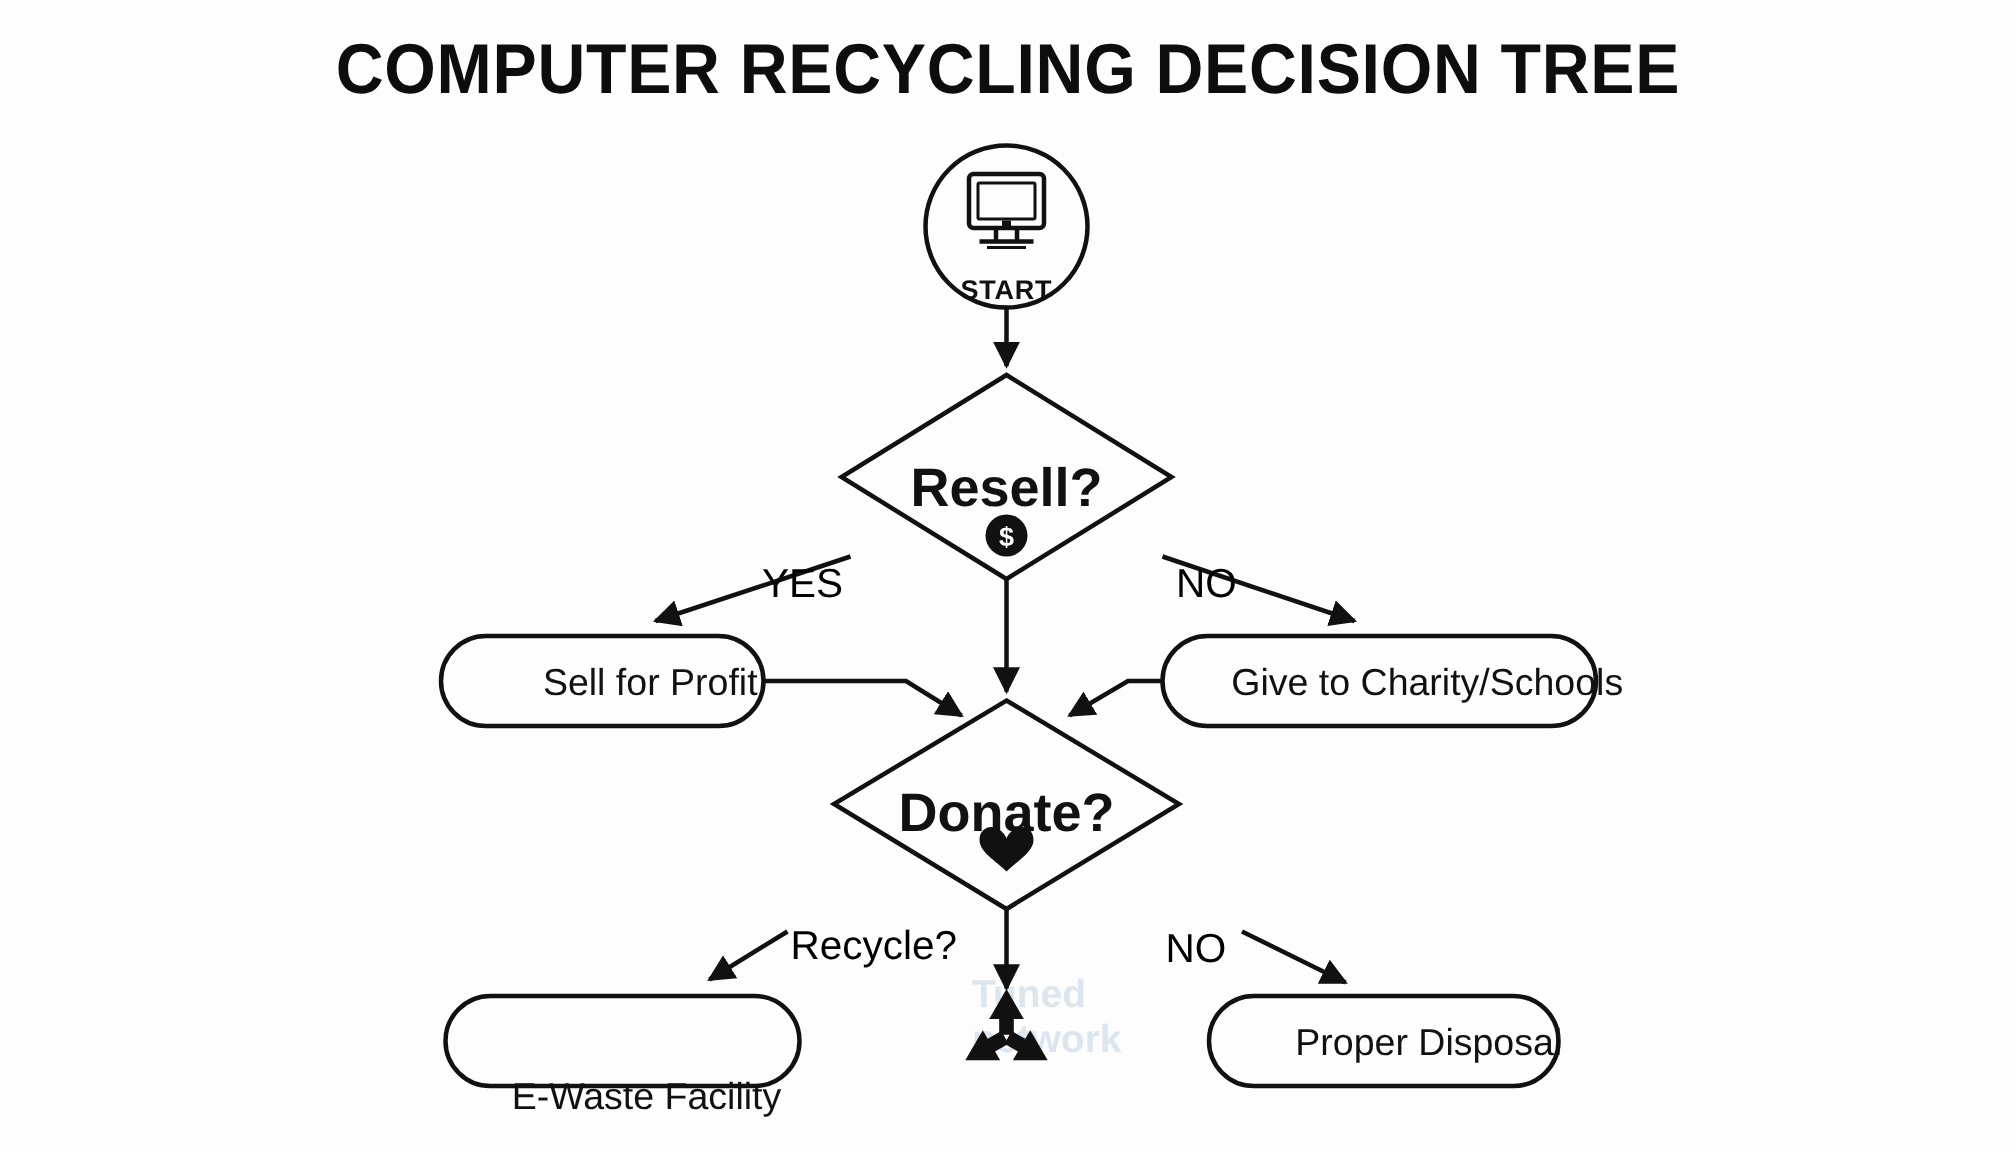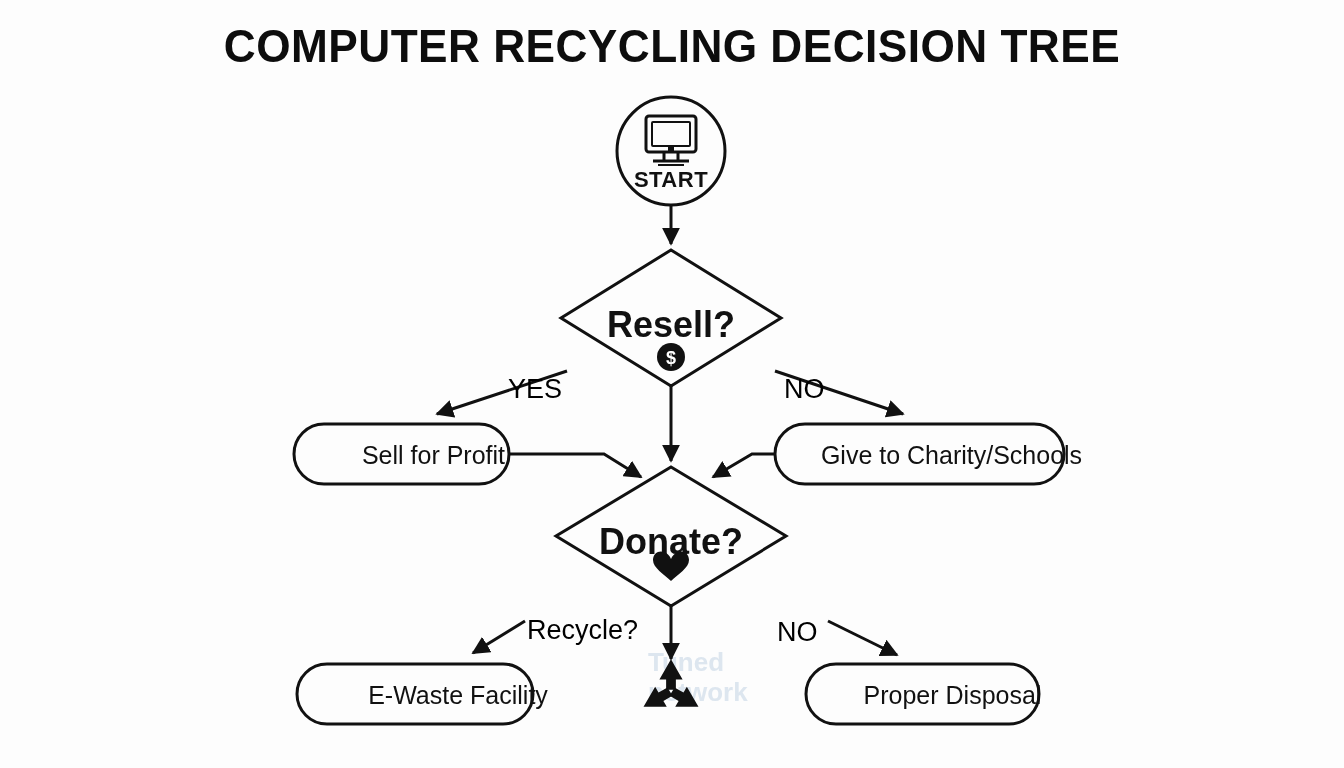--- a/index.html
+++ b/index.html
@@ -45,23 +45,24 @@
     text-align: center;
   }
   .edge-label {
     position: absolute;
     font-family: "Liberation Sans", sans-serif;
     font-size: 27px;
     color: #000000;
     white-space: nowrap;
   }
   .start-text {
-    font-size: 22px;
+    font-size: 18px;
     font-weight: 600;
     letter-spacing: 0.5px;
+    margin-top: 16px;
   }
   .diamond-text {
     font-size: 36px;
     font-weight: 600;
   }
   .pill-text {
     font-size: 25px;
     font-weight: 500;
     padding-left: 32px;
   }
@@ -176,21 +177,21 @@
   <div class="node-label start-text" style="left:621px; top:167px; width:100px;">START</div>
 
   <div class="node-label diamond-text" style="left:571px; top:304px; width:200px;">Resell?</div>
 
   <div class="node-label pill-text" style="left:294px; top:441px; width:215px;">Sell for Profit</div>
 
   <div class="node-label pill-text" style="left:775px; top:441px; width:289px;text-align:center;">Give to Charity/Schools</div>
 
   <div class="node-label diamond-text" style="left:571px; top:521px; width:200px;">Donate?</div>
 
-  <div class="node-label pill-text" style="left:297px; top:681px; width:204px;margin-left:27px;">E-Waste Facility</div>
+  <div class="node-label pill-text" style="left:297px; top:717px; width:204px;">E-Waste Facility</div>
 
   <div class="node-label pill-text" style="left:806px; top:681px; width:229px;">Proper Disposal</div>
 
   <div class="edge-label" style="left:508px; top:374px;">YES</div>
 
   <div class="edge-label" style="left:784px; top:374px;">NO</div>
 
   <div class="edge-label" style="left:487px; top:615px;margin-left:40px;">Recycle?</div>
 
   <div class="edge-label" style="left:777px; top:617px;">NO</div>

